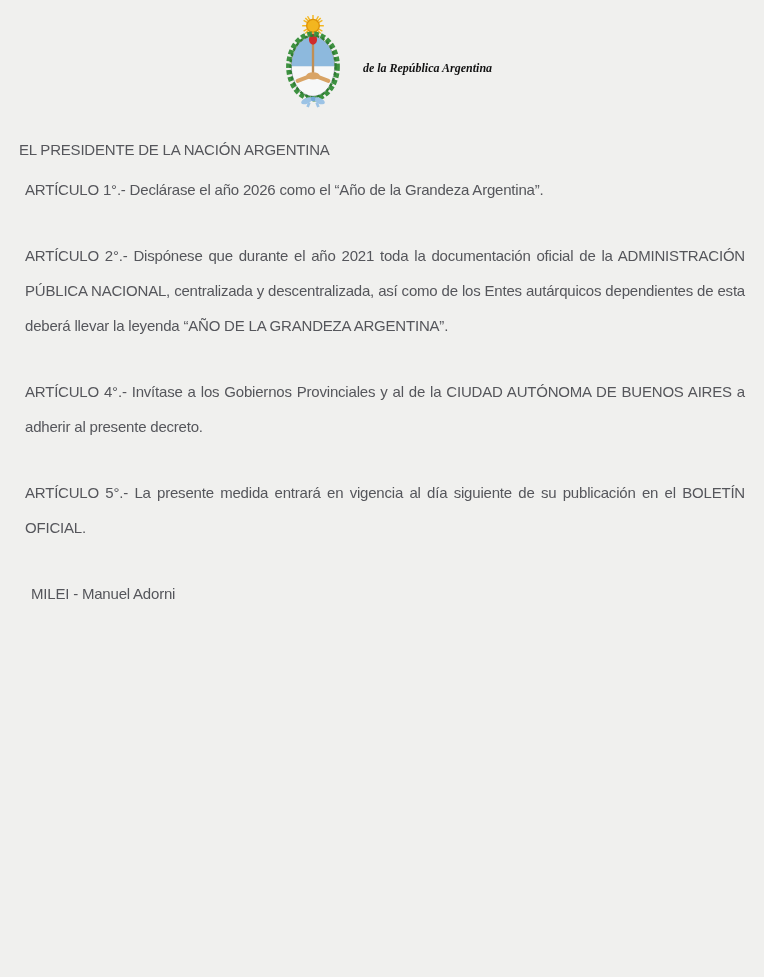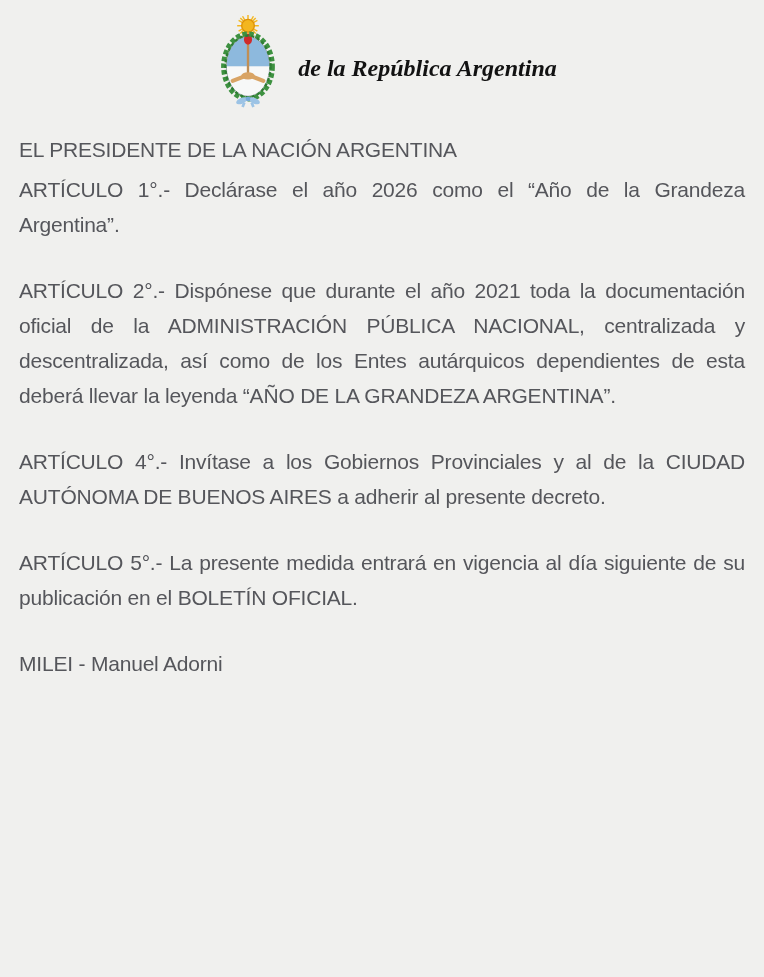--- a/index.html
+++ b/index.html
@@ -37,47 +37,48 @@
     font-weight: 700;
     letter-spacing: 0.4px;
     color: #121212;
     line-height: 28px;
     white-space: nowrap;
   }
   .masthead-subtitle {
     font-family: "Liberation Serif", "DejaVu Serif", serif;
     font-style: italic;
     font-weight: 700;
-    font-size: 24px;
+    font-size: 12px;
     color: #121212;
     line-height: 22px;
     white-space: nowrap;
   }
   .decree-body {
     padding: 23px 19px 0 19px;
-    font-size: 21px;
+    font-size: 15px;
     letter-spacing: -0.2px;
     line-height: 35px;
   }
   .decree-body p {
     margin: 0 0 31px 0;
   }
   p.intro-line {
     margin: 0 0 5px 0;
     text-align: left;
   }
   p.intro-line.decreta {
     margin: 0 0 32px 0;
   }
   p.article {
     text-align: justify;
     text-justify: inter-word;
+    margin-left: 6px;
   }
   p.signature {
-    margin: 0;
+    margin: 12px;
     text-align: left;
   }
 </style>
 </head>
 <body>
 
 <div class="page">
 
   <header class="masthead">
     <svg class="crest" width="82" height="94" viewBox="0 0 90 104" aria-hidden="true">

